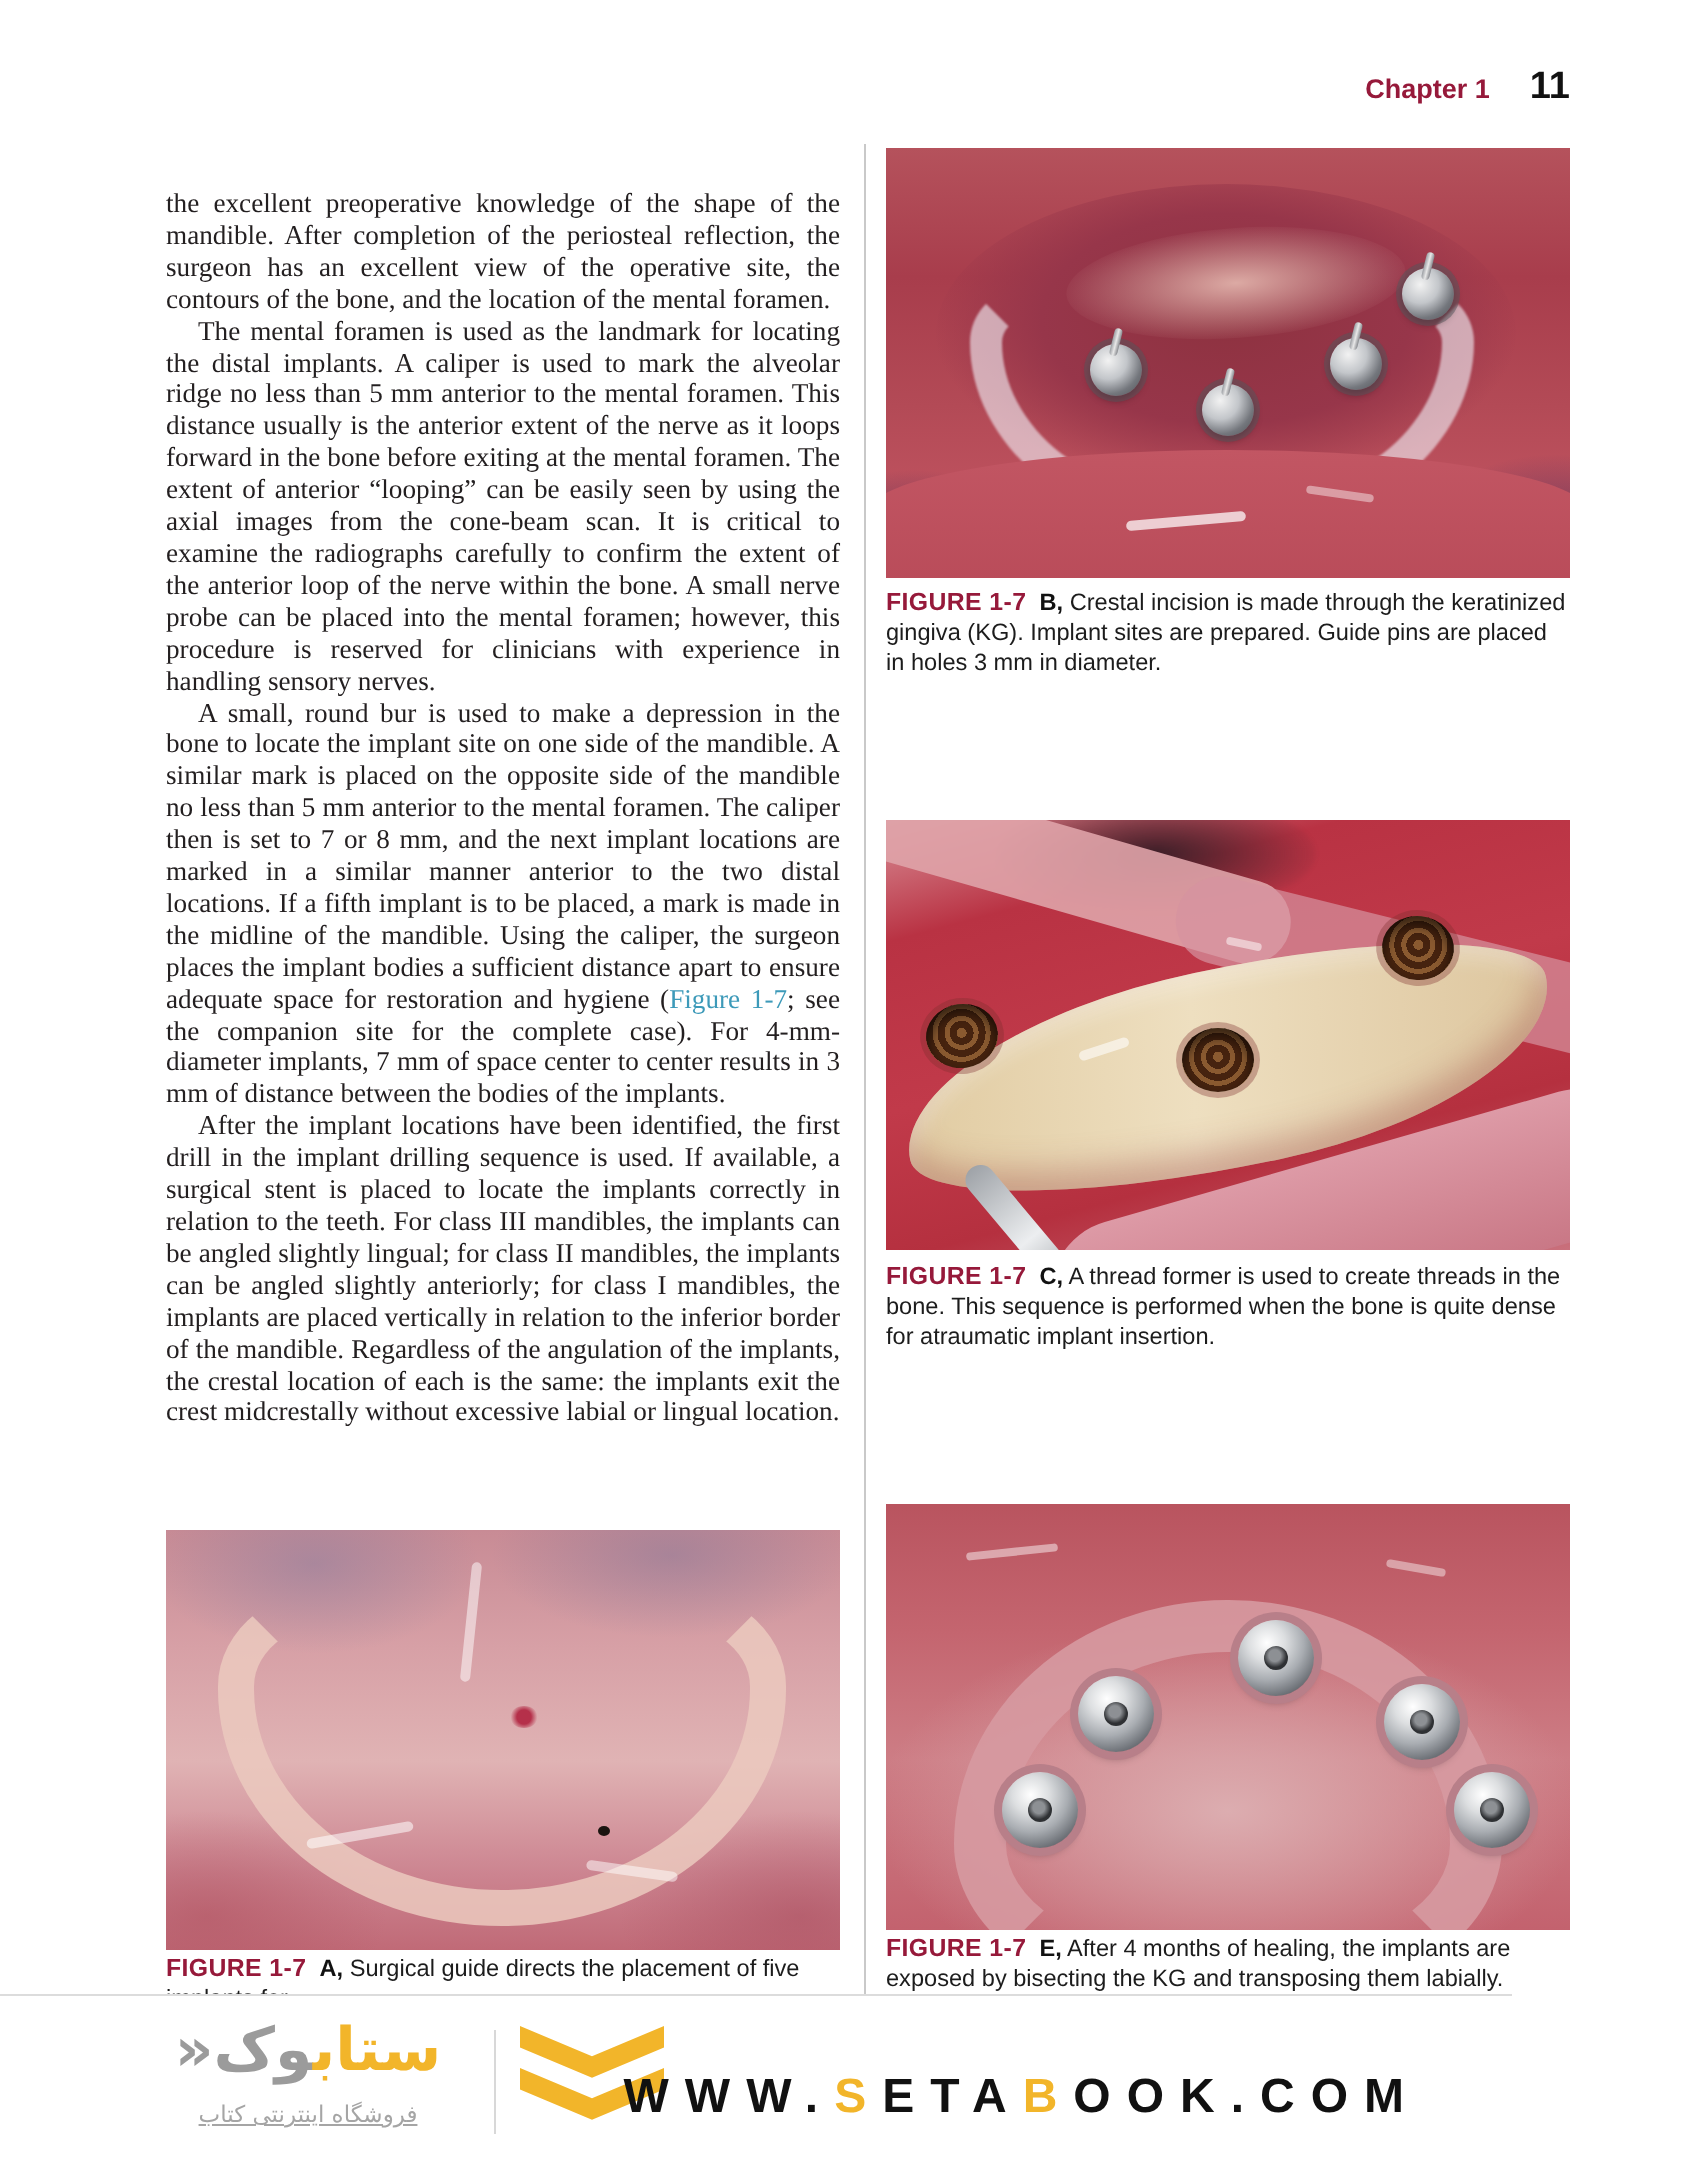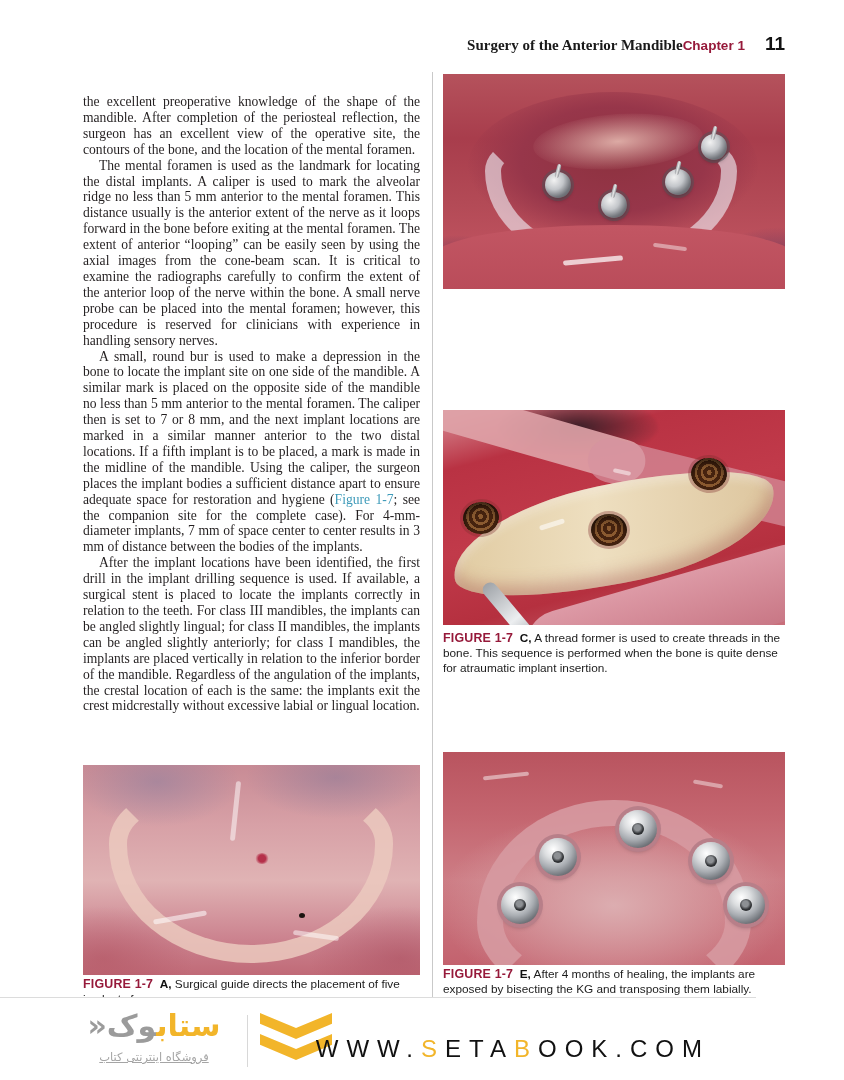--- a/index.html
+++ b/index.html
@@ -128,30 +128,29 @@
   .brand-gray { color:#9b9b9b; }
   .brand-tagline { position:absolute; left:70px; top:52px; width:168px; text-align:center;
     font-size:11.5px; color:#a5a5a5; direction:rtl;text-decoration:underline; }
   .brand-divider { position:absolute; left:247px; top:17px; width:1px; height:52px; background:#d8d8d8; }
   .brand-emblem { position:absolute; left:260px; top:15px; width:72px; height:58px; }
   .chev { position:absolute; left:0; width:72px; height:36px; background:#f2b52a;
     clip-path:polygon(0 0, 50% 42%, 100% 0, 100% 30%, 50% 72%, 0 30%); }
   .chev.c1 { top:0; } .chev.c2 { top:21px; }
   .store-line { position:absolute; right:60px; top:5px; font-size:19px; color:#111; direction:rtl; }
   .site-url { position:absolute; right:46px; top:37px; font-family:"Liberation Sans",sans-serif;
-    font-weight:normal; font-size:24px; color:#111; letter-spacing:8px; white-space:nowrap; }
+    font-weight:bold; font-size:24px; color:#111; letter-spacing:8px; white-space:nowrap; }
   .url-accent { color:#f2b52a; }
 </style>
 </head>
 <body>
 
 <div class="page">
 
   <div class="header">
-    <span class="h-title">Surgery of the Anterior Mandible</span>
     <span class="h-chapter">Chapter 1</span>
     <span class="h-page">11</span>
   </div>
 
   <div class="col-rule"></div>
 
   <div class="textcol">
     <p>the excellent preoperative knowledge of the shape of the mandible. After completion of the periosteal reflection, the surgeon has an excellent view of the operative site, the contours of the bone, and the location of the mental foramen.</p>
     <p class="indent">The mental foramen is used as the landmark for locating the distal implants. A caliper is used to mark the alveolar ridge no less than 5 mm anterior to the mental foramen. This distance usually is the anterior extent of the nerve as it loops forward in the bone before exiting at the mental foramen. The extent of anterior “looping” can be easily seen by using the axial images from the cone-beam scan. It is critical to examine the radiographs carefully to confirm the extent of the anterior loop of the nerve within the bone. A small nerve probe can be placed into the mental foramen; however, this procedure is reserved for clinicians with experience in handling sensory nerves.</p>
     <p class="indent"><span>A small, round bur is used to make a depression in the bone to locate the implant site on one side of the mandible. A similar mark is placed on the opposite side of the mandible no less than 5 mm anterior to the mental foramen. The caliper then is set to 7 or 8 mm, and the next implant locations are marked in a similar manner anterior to the two distal locations. If a fifth implant is to be placed, a mark is made in the midline of the mandible. Using the caliper, the surgeon places the implant bodies a sufficient distance apart to ensure adequate space for restoration and hygiene (</span><span class="figlink">Figure 1-7</span><span>; see the companion site for the complete case). For 4-mm-diameter implants, 7 mm of space center to center results in 3 mm of distance between the bodies of the implants.</span></p>
@@ -164,20 +163,24 @@
     <div class="b-guide"></div>
     <div class="b-lip-bottom"></div>
     <div class="pin" style="left:102px; top:98px;"></div>
     <div class="pin" style="left:158px; top:118px;"></div>
     <div class="pin" style="left:222px; top:95px;"></div>
     <div class="pin" style="left:258px; top:60px;"></div>
     <div class="gloss" style="left:120px; bottom:26px; width:60px; height:5px; transform:rotate(-5deg);"></div>
     <div class="gloss" style="left:210px; bottom:40px; width:34px; height:4px; transform:rotate(8deg); opacity:.6;"></div>
   </div>
 
+  <p class="caption" style="left:443px; top:294px;">
+    <span class="figlabel">FIGURE 1-7</span>&nbsp;&nbsp;<span class="figletter">B,</span>
+    <span>Crestal incision is made through the keratinized gingiva (KG). Implant sites are prepared. Guide pins are placed in holes 3 mm in diameter.</span>
+  </p>
 
   <div class="photo photo-c">
     <div class="c-dark"></div>
     <div class="c-liptop"></div>
     <div class="c-liptop2"></div>
     <div class="c-bone"></div>
     <div class="c-hole" style="left:20px; top:92px; transform:rotate(-8deg);"></div>
     <div class="c-hole" style="left:148px; top:104px;"></div>
     <div class="c-hole" style="left:248px; top:48px; transform:rotate(6deg);"></div>
     <div class="c-lipbottom"></div>

